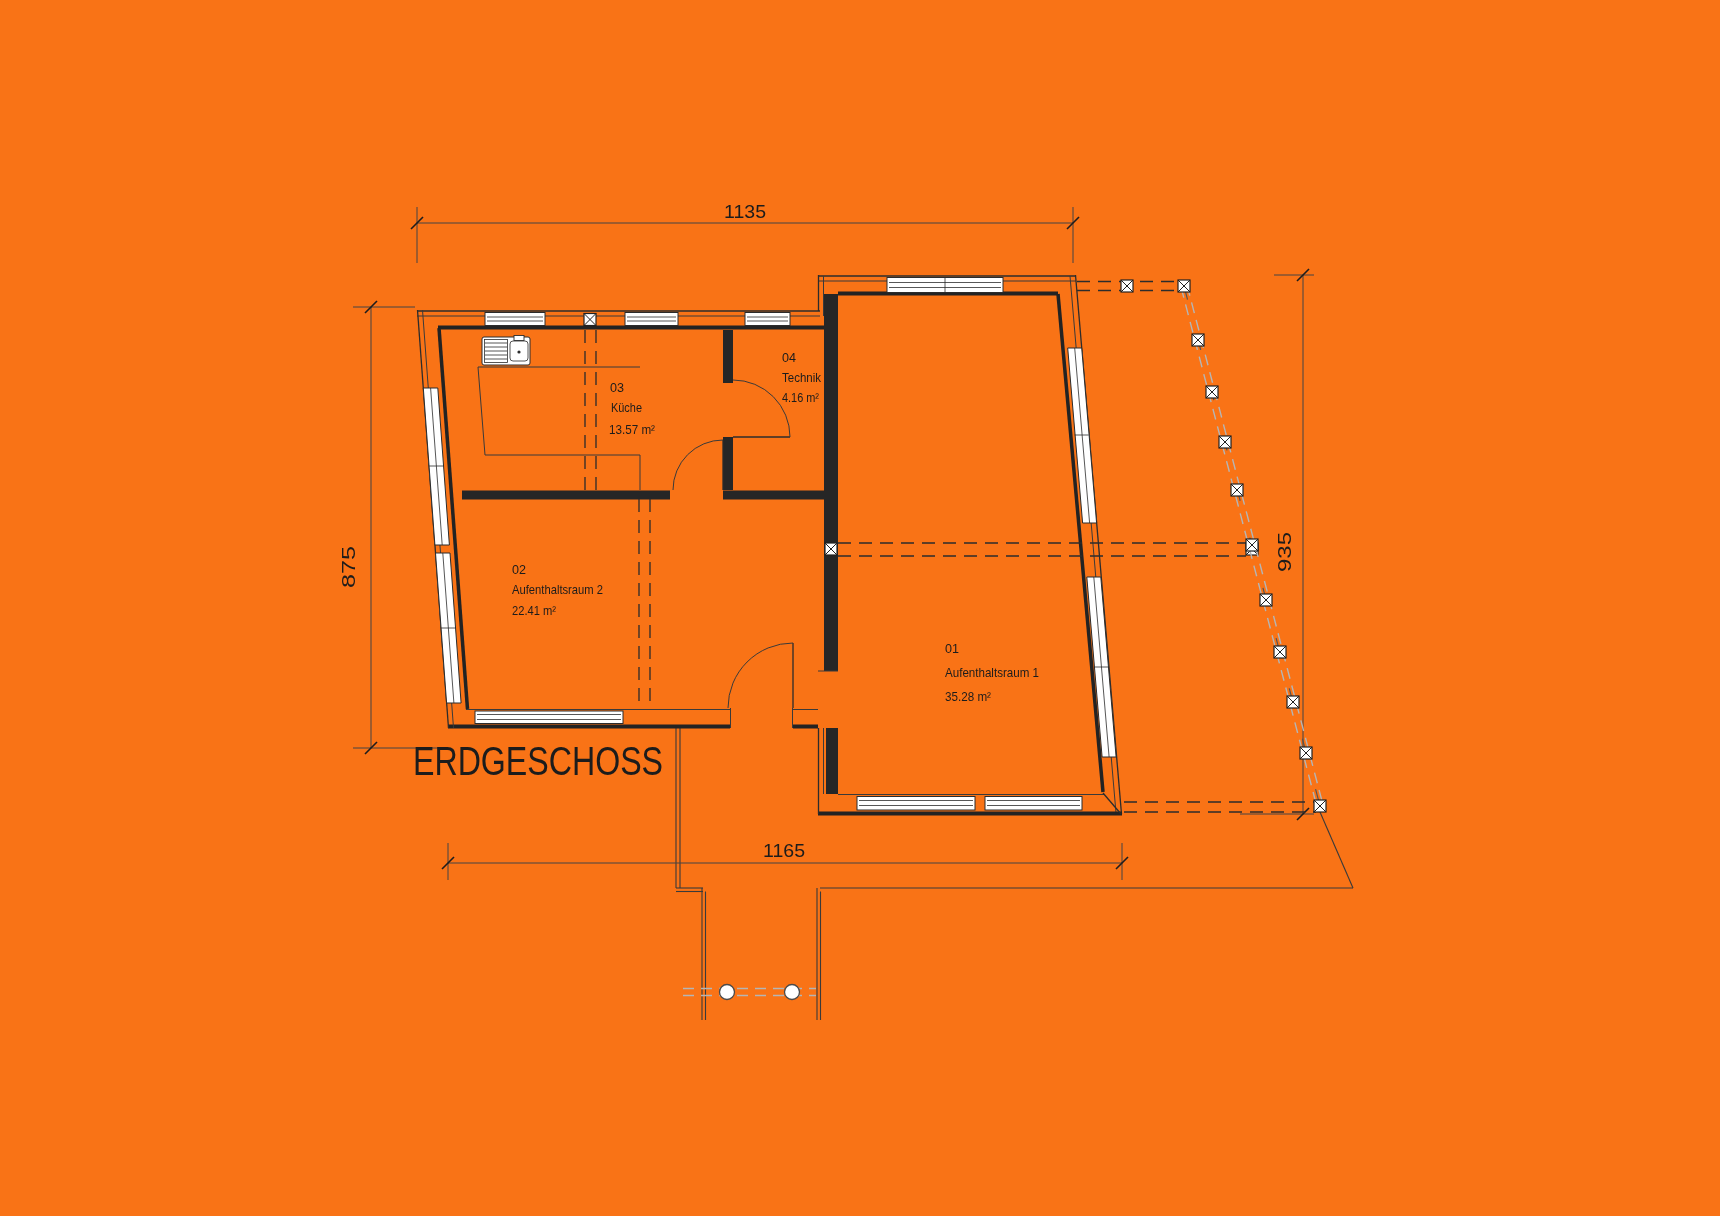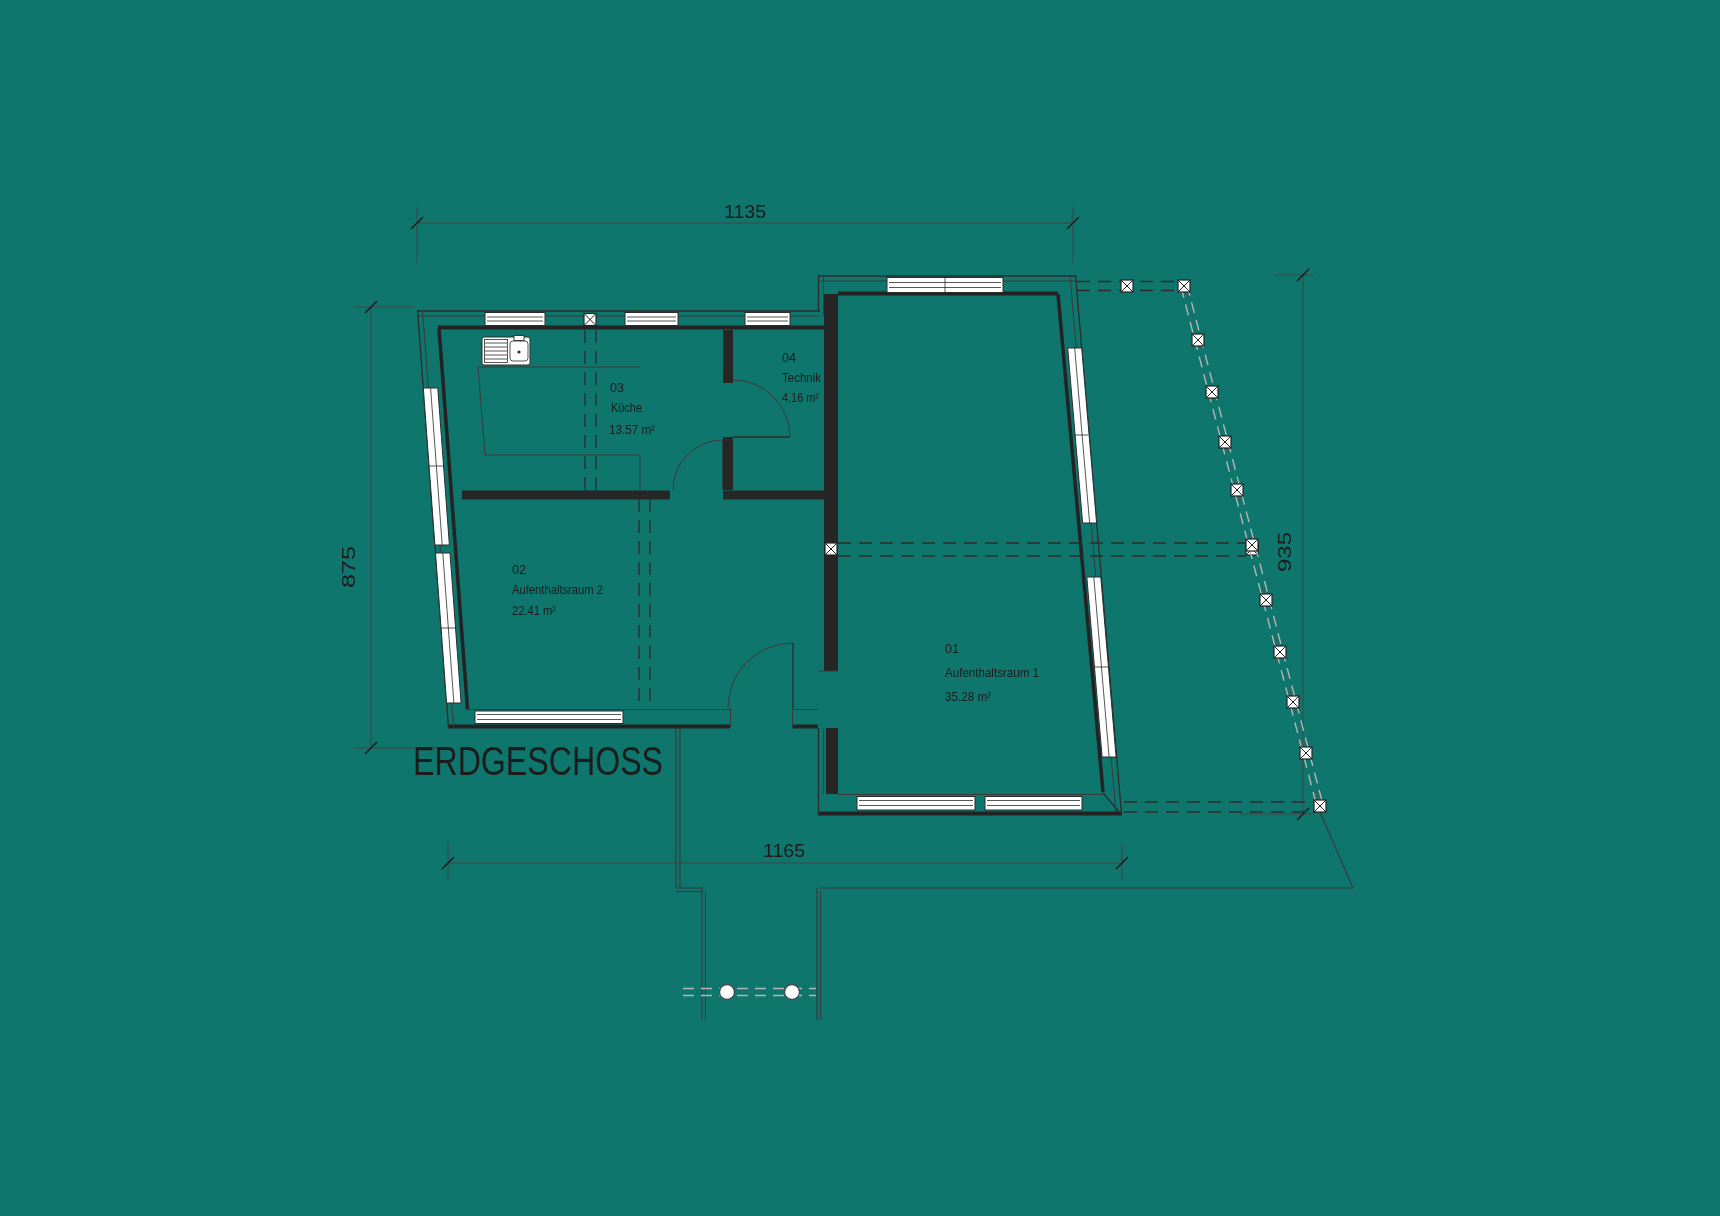--- a/index.html
+++ b/index.html
@@ -1,16 +1,16 @@
 <!DOCTYPE html>
 <html><head>
 <meta charset="utf-8">
 <style>
   html,body{margin:0;padding:0;background:#fff;}
-  .page{position:relative;width:1720px;height:1216px;background:#0f766e;overflow:hidden;
+  .page{position:relative;width:1720px;height:1216px;background:#f97316;overflow:hidden;
         font-family:"Liberation Sans", sans-serif;text-align:center;}
   svg{position:absolute;left:0;top:0;}
   
   .ln      {stroke:#2c2c2c;stroke-width:1.3;fill:none;}
   .ln-thin {stroke:#3a3a3a;stroke-width:1;fill:none;}
   .ln-med  {stroke:#232323;stroke-width:3.5;fill:none;}
   .ln-thick{stroke:#232323;stroke-width:4;fill:none;}
   .solid   {fill:#262626;stroke:none;}
   .win     {fill:#ffffff;stroke:#2c2c2c;stroke-width:1;}
   .winline {stroke:#2c2c2c;stroke-width:0.8;fill:none;}

